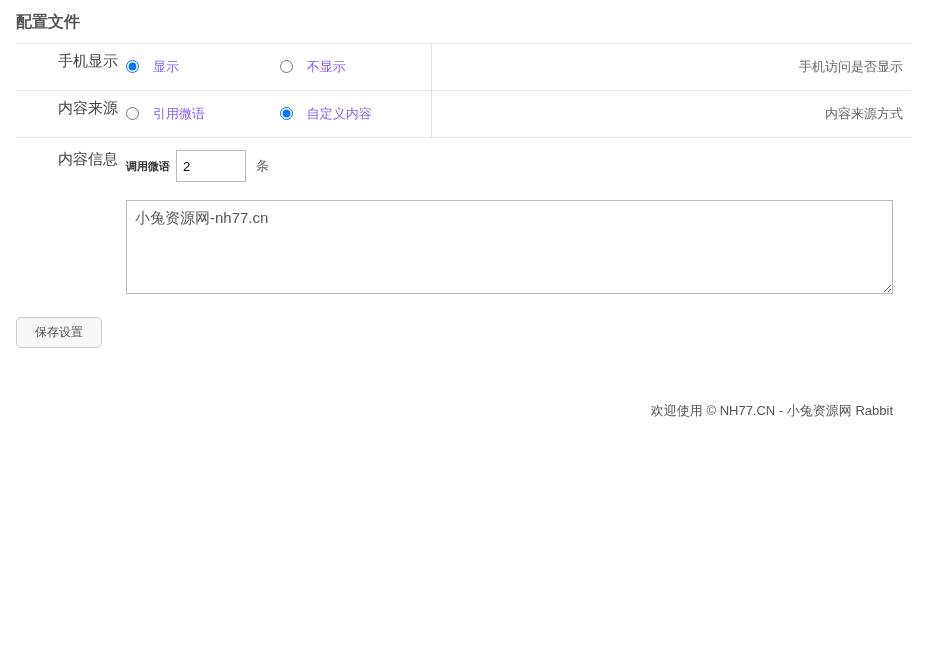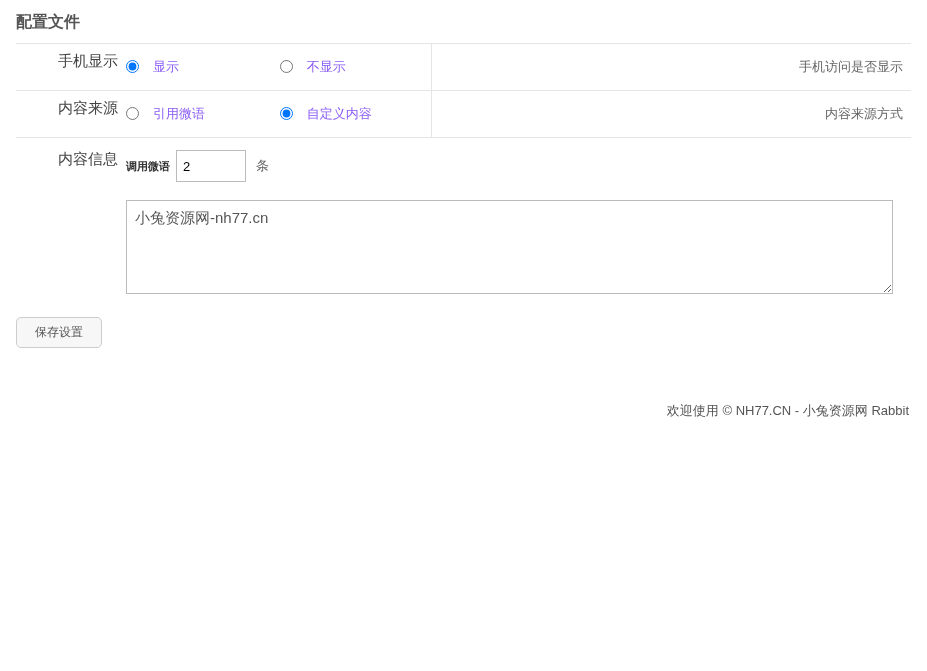--- a/index.html
+++ b/index.html
@@ -18,21 +18,21 @@
     .radio-wrap input[type="radio"] { margin-right: 14px; position: relative; top: 2px; }
     .radio-label { color: #8b5cf6; font-size: 13px; }
     .desc-cell { padding: 14px 8px; vertical-align: top; border-left: 1px solid #e5e5e5; color: #666; font-size: 13px; width: 480px; text-align: right; }
     .num-input { width: 70px; height: 32px; border: 1px solid #bbb; padding: 0 6px; font-size: 13px; margin: 0 6px; }
     .inline-label { color: #333; font-size: 11px; font-weight: bold; }
     .unit-label { color: #666; font-size: 13px; margin-left: 4px; }
     .content-row { display: flex; align-items: center; margin-bottom: 18px; }
     .textarea-field { width: 99%; height: 94px; border: 1px solid #bbb; padding: 8px; font-size: 15px; color: #555; font-family: inherit; resize: both; }
     .hint-row td { padding: 12px 8px 12px 8px; color: #555; font-size: 13px; }
     .btn-save { margin-top: 8px; padding: 6px 18px; font-size: 12px; color: #555; background: #f7f7f7; border: 1px solid #ccc; border-radius: 5px; cursor: pointer; }
-    .footer { text-align: right; padding: 12px 18px 6px 0; color: #555; font-size: 13px; border-top: 0; margin-top: 30px; }
+    .footer { text-align: right; padding: 12px 34px 6px 0; color: #555; font-size: 13px; border-top: 0; margin-top: 30px; }
     .content-info-row td { padding-top: 12px; padding-bottom: 12px; }
     .content-info-cell { padding: 12px 10px 12px 0; }
   </style>
 </head>
 <body>
 
 <div class="container">
   <div class="page-title">配置文件</div>
 
   <table class="config-table">

